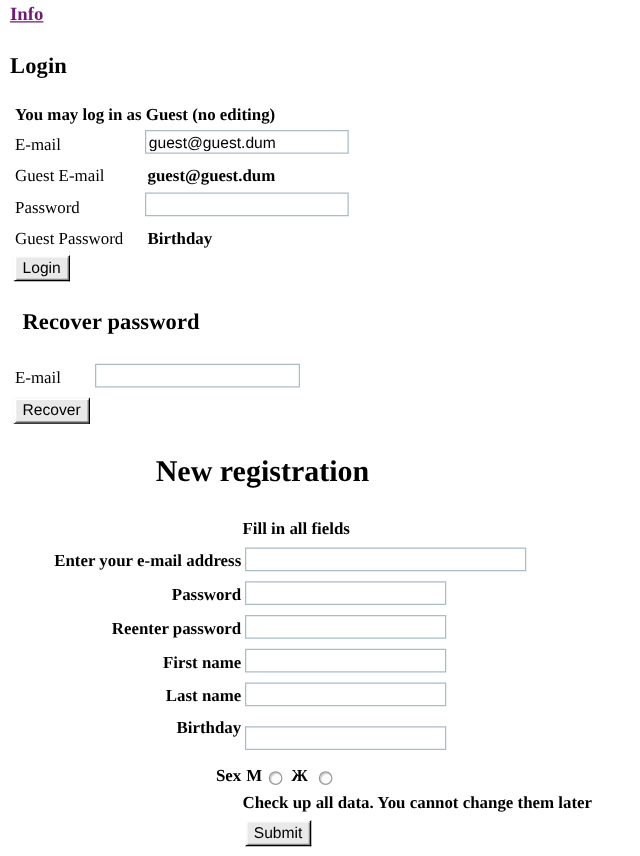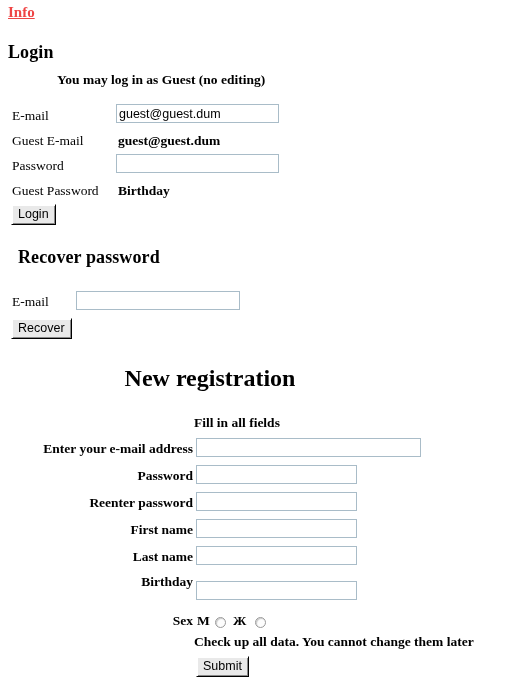--- a/index.html
+++ b/index.html
@@ -17,21 +17,21 @@
     color: #000000;
   }
 
   
   .info-link-wrap {
     position: absolute;
     left: 8px;
     top: 4px;
   }
   a.info-link {
-    color: #ef4444;
+    color: #701a75;
     text-decoration: underline;
     font-weight: bold;
     font-size: 15px;
     font-family: "Liberation Serif", "DejaVu Serif", serif;
   }
 
   
   h2.sec-head {
     position: absolute;
     margin: 0;
@@ -55,21 +55,21 @@
     font-weight: bold;
     font-family: "Liberation Serif", "DejaVu Serif", serif;
   }
 
   
   .note {
     position: absolute;
     font-weight: bold;
     font-size: 13.5px;
   }
-  #guest-note { left: 12px; top: 72px; margin-left: 45px; }
+  #guest-note { left: 12px; top: 84px; }
   #fill-note  { left: 194px; top: 415px; }
   #check-note { left: 194px; top: 634px; }
 
   
   .lbl {
     position: absolute;
     font-weight: normal;
     font-size: 13.5px;
     white-space: nowrap;
   }

